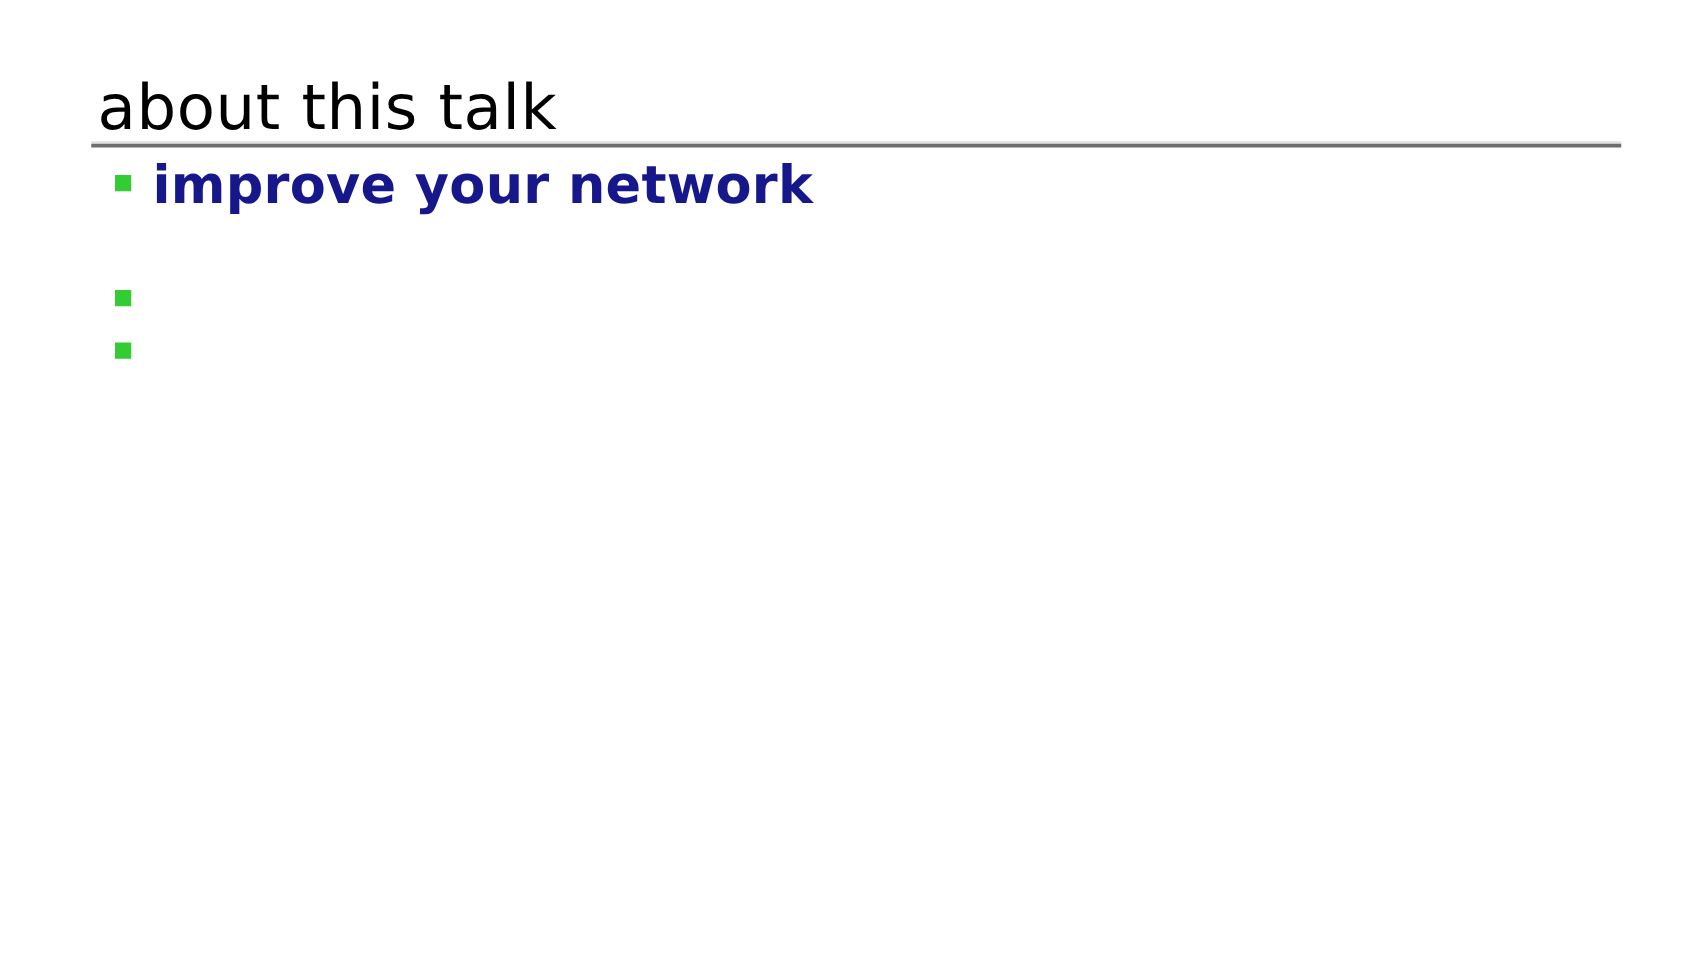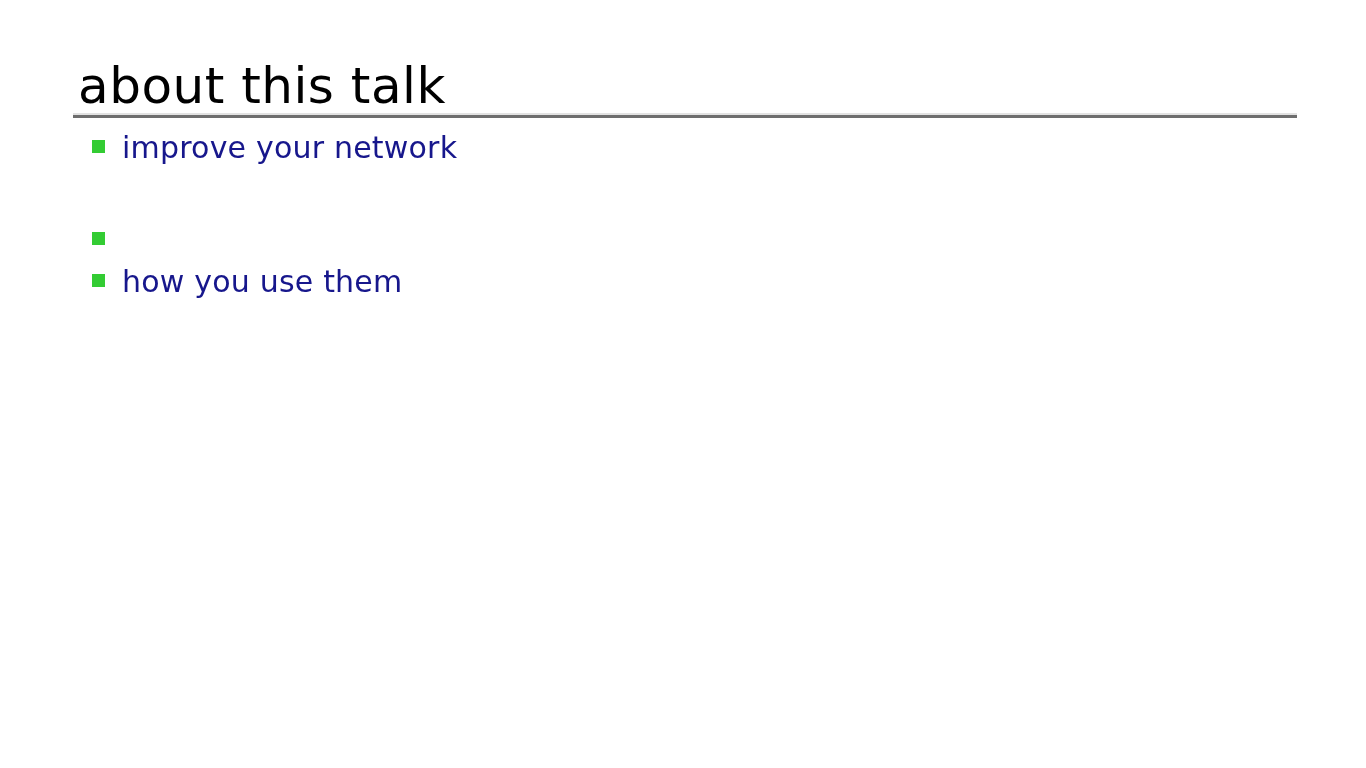--- a/index.html
+++ b/index.html
@@ -81,22 +81,22 @@
     flex: 0 0 auto;
     width: 13px;
     height: 13px;
     background: #33cc33;
     margin-top: 12px;
     margin-right: 17px;
   }
   .bullet-text {
     flex: 0 0 auto;
     font-family: "DejaVu Sans", sans-serif;
-    font-size: 30px;
-    font-weight: 400;
+    font-size: 42px;
+    font-weight: 700;
     line-height: 40px;
     letter-spacing: 0.2px;
     color: #17178c;
   }
 </style>
 </head>
 <body>
 
 <div class="slide">
 
@@ -114,19 +114,18 @@
       <span class="bullet-text">improve your network</span>
     </li>
 
 
     <li class="bullet-item">
       <span class="bullet-marker"></span>
     </li>
 
     <li class="bullet-item">
       <span class="bullet-marker"></span>
-      <span class="bullet-text">how you use them</span>
     </li>
 
 
   </ul>
 
 </div>
 
 </body></html>

